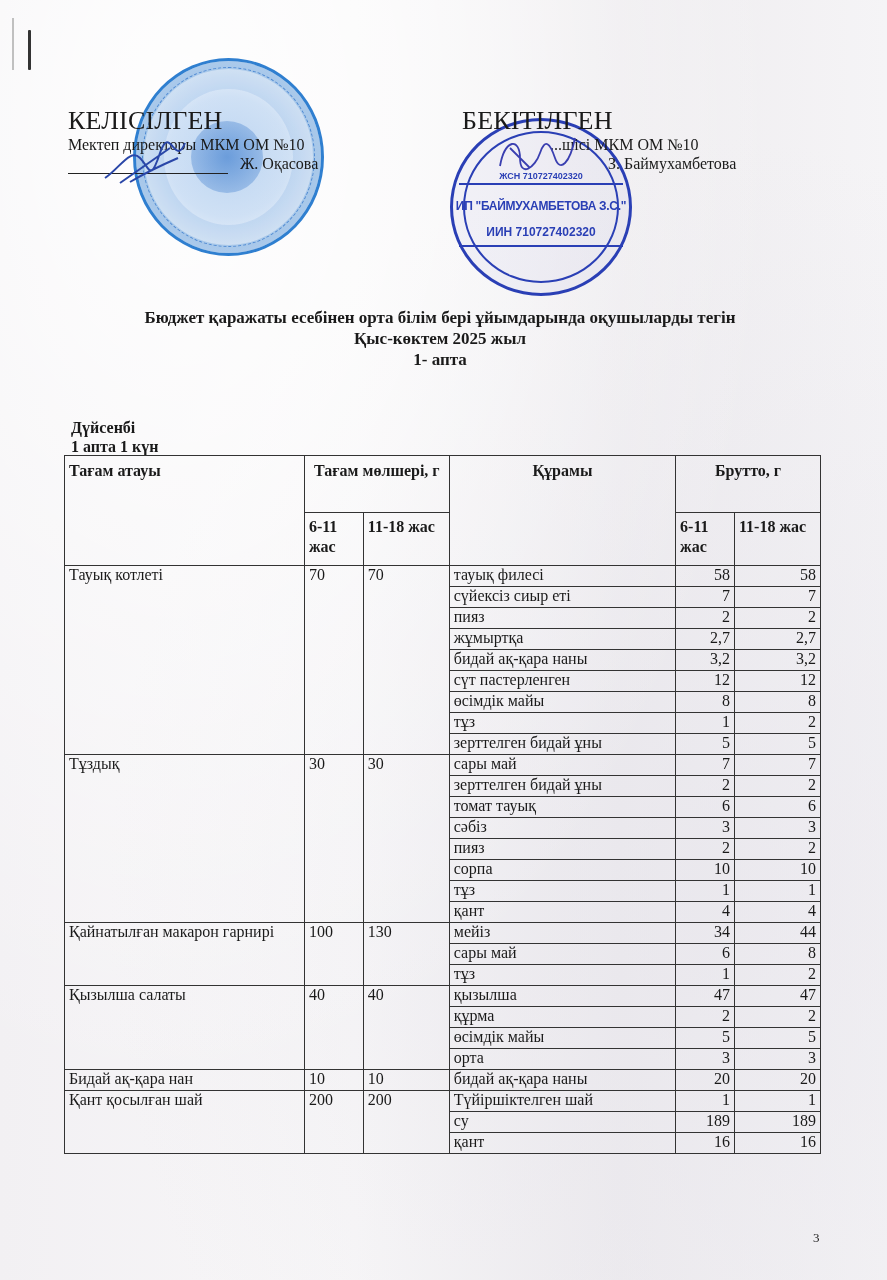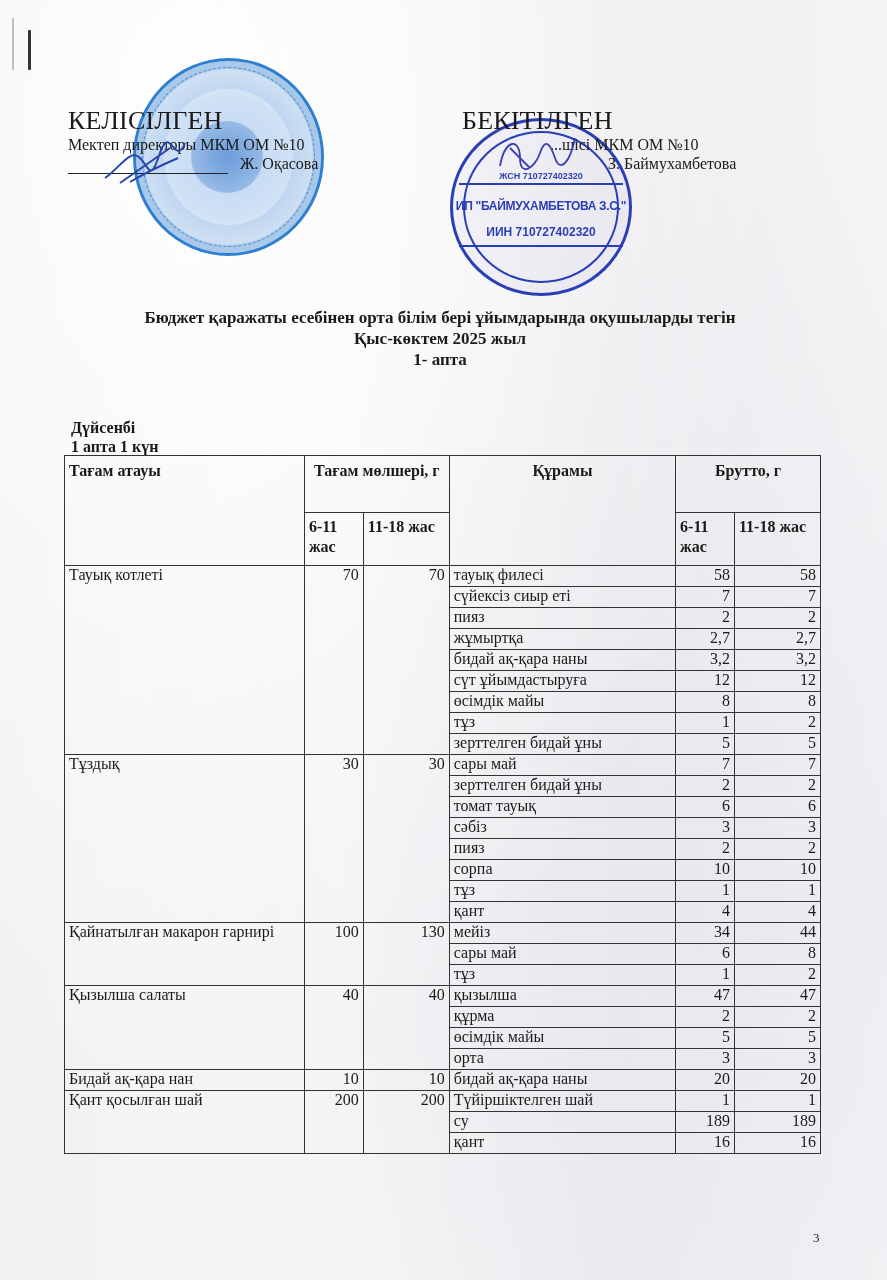--- a/index.html
+++ b/index.html
@@ -82,21 +82,21 @@
     .c-name { width: 212px; }
     .c-q1 { width: 52px; }
     .c-q2 { width: 76px; }
     .c-ing { width: 200px; }
     .c-b1 { width: 52px; }
     .c-b2 { width: 76px; }
     th.center { text-align: center !important; }
     tr.hdr1 th { height: 50px; padding-top: 6px; }
     tr.hdr2 th { height: 48px; padding-top: 4px; line-height: 20px; }
     td.num { text-align: right; }
-    td.qty { text-align: right; }
+    td.qty { text-align: left; }
     td.ingr { padding-left: 6px; }
     tr.ing-row td { height: 20px; }
     td.mid { vertical-align: middle; }
     .page-number { position: absolute; left: 813px; top: 1230px; font-size: 13px; }
   </style>
 </head>
 <body>
 
 <div class="page-bg"></div>
 <div class="binder-dot"></div>
@@ -195,21 +195,21 @@
         <td class="ingr">жұмыртқа</td>
         <td class="num">2,7</td>
         <td class="num">2,7</td>
       </tr>
       <tr class="ing-row">
         <td class="ingr">бидай ақ-қара наны</td>
         <td class="num">3,2</td>
         <td class="num">3,2</td>
       </tr>
       <tr class="ing-row">
-        <td class="ingr">сүт ұйымдастыруға</td>
+        <td class="ingr">сүт пастерленген</td>
         <td class="num">12</td>
         <td class="num">12</td>
       </tr>
       <tr class="ing-row">
         <td class="ingr">өсімдік майы</td>
         <td class="num">8</td>
         <td class="num">8</td>
       </tr>
       <tr class="ing-row">
         <td class="ingr">тұз</td>

